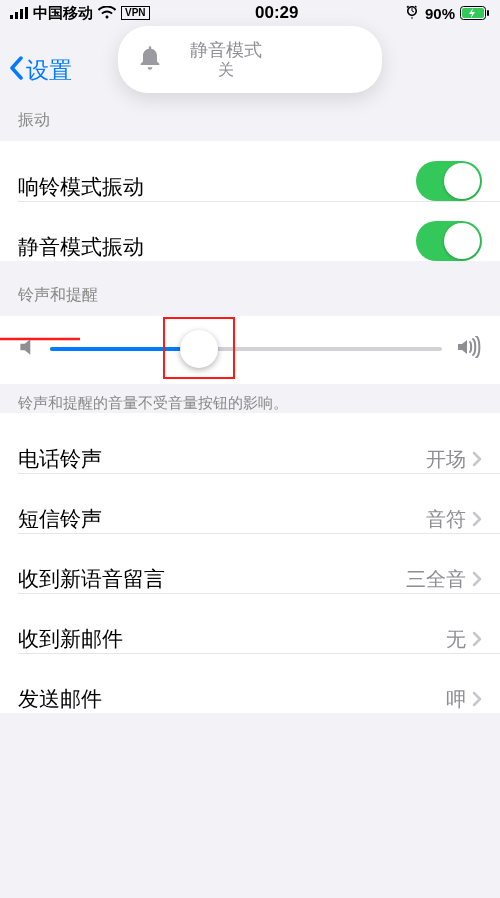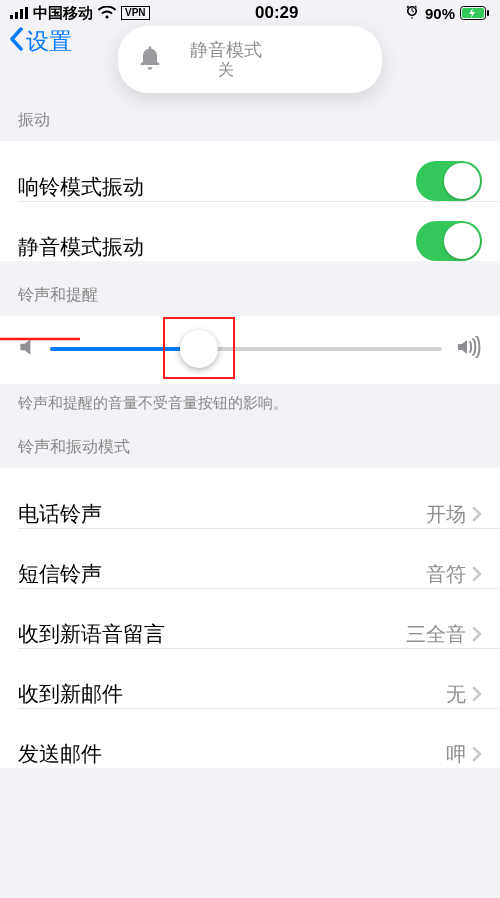--- a/index.html
+++ b/index.html
@@ -8,21 +8,21 @@
 
   
   .status-bar { position: absolute; top: 0; left: 0; right: 0; height: 26px; display: flex; align-items: center; justify-content: space-between; padding: 0 10px; font-size: 15px; font-weight: 600; background: #f2f2f7; }
   .sb-left { display: flex; align-items: center; gap: 5px; }
   .sb-center { font-size: 17px; font-weight: 700; }
   .sb-right { display: flex; align-items: center; gap: 5px; }
   .vpn-badge { border: 1.5px solid #000; border-radius: 0; font-size: 10px; padding: 0 3px; line-height: 12px; }
   .battery-ico { display:inline-flex; align-items:center; }
 
   
-  .nav { position: absolute; top: 26px; left: 0; right: 0; height: 60px; display: flex; align-items: flex-start; padding: 0 8px; background: #f2f2f7; }
+  .nav { position: absolute; top: 26px; left: 0; right: 0; height: 60px; display: flex; align-items: flex-end; padding: 0 8px; background: #f2f2f7; }
   .back { display: flex; align-items: center; color: #007aff; font-size: 23px; gap: 2px; }
 
   
   .banner { position: absolute; top: 26px; left: 118px; width: 264px; height: 67px; background: #fff; border-radius: 30px; box-shadow: 0 6px 20px rgba(0,0,0,0.12); display: flex; align-items: center; padding-left: 18px; z-index: 50; }
   .banner .bell { color: #999; }
   .banner-text { margin-left: 26px; text-align: center; line-height: 1.15; }
   .banner-title { font-size: 18px; color: #8e8e93; }
   .banner-sub { font-size: 16px; color: #8e8e93; }
 
   
@@ -173,21 +173,20 @@
       <span class="speaker-ico">
         <svg width="26" height="22" viewBox="0 0 26 22" fill="#8e8e93">
             <path d="M2 8v6h4l5 4V4L6 8H2z"></path>
             <path d="M14 6c1.5 1 1.5 9 0 10M17 3c3 2 3 14 0 16M20 0c4.5 3 4.5 19 0 22" stroke="#8e8e93" stroke-width="2" fill="none" stroke-linecap="round"></path>
           </svg>
       </span>
     </div>
 
     <div class="section-footer">铃声和提醒的音量不受音量按钮的影响。</div>
 
-    <div class="section-header">铃声和振动模式</div>
     <div class="group">
       <div class="row">
         <span class="label">电话铃声</span>
         <span class="value">开场</span>
         <span class="chev"><svg width="10" height="16" viewBox="0 0 10 16" fill="none">
               <path d="M2 2l6 6-6 6" stroke="#c7c7cc" stroke-width="2.5" stroke-linecap="round" stroke-linejoin="round"></path>
             </svg></span>
       </div>
       <div class="row">
         <span class="label">短信铃声</span>

